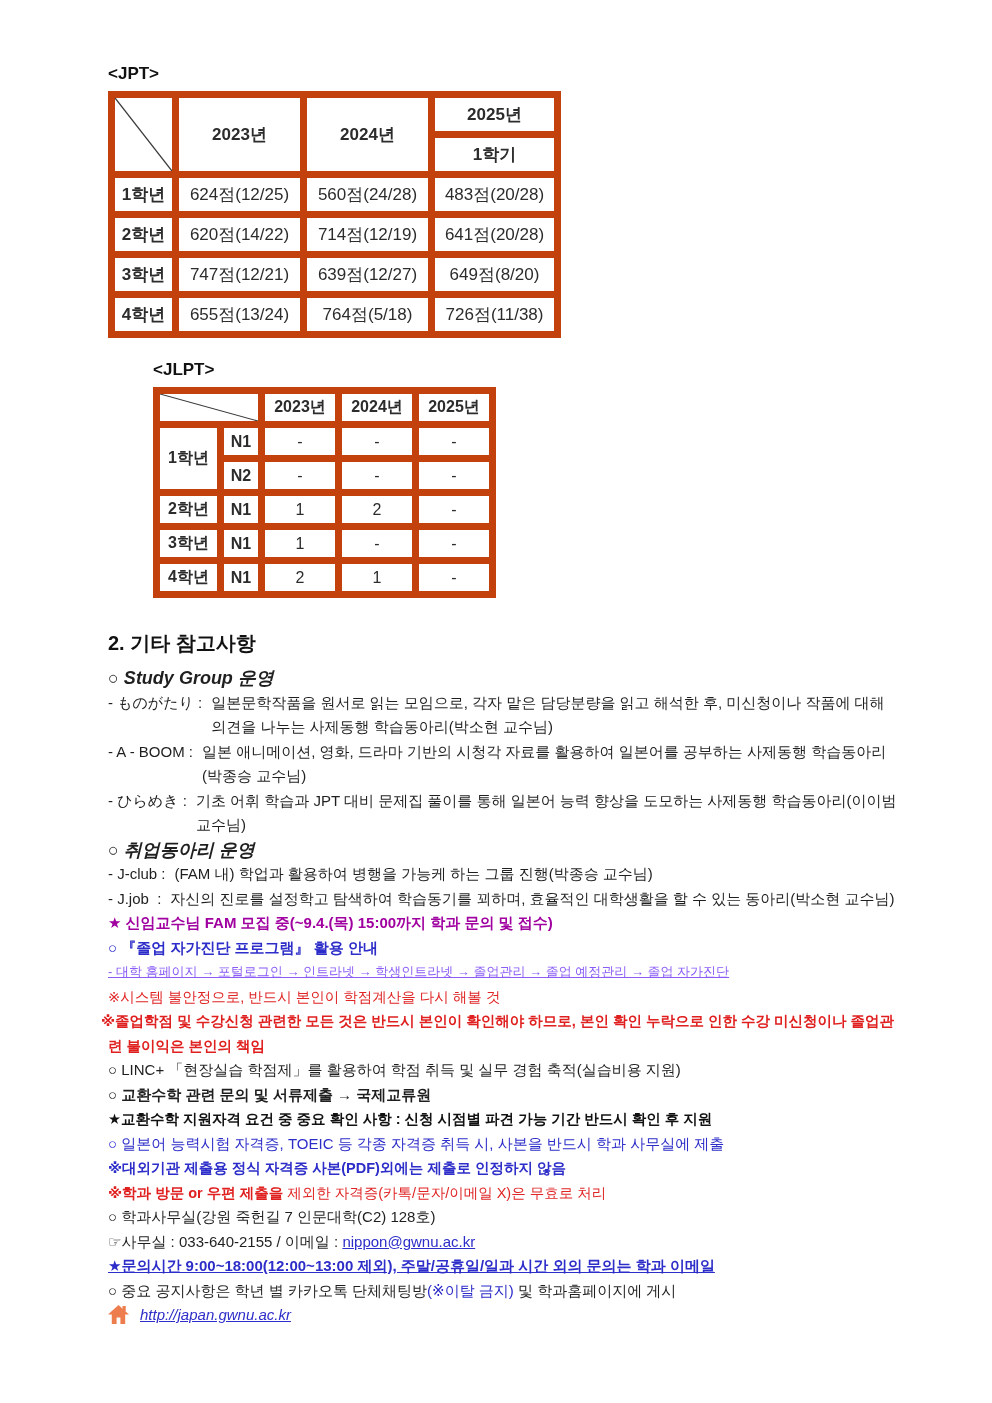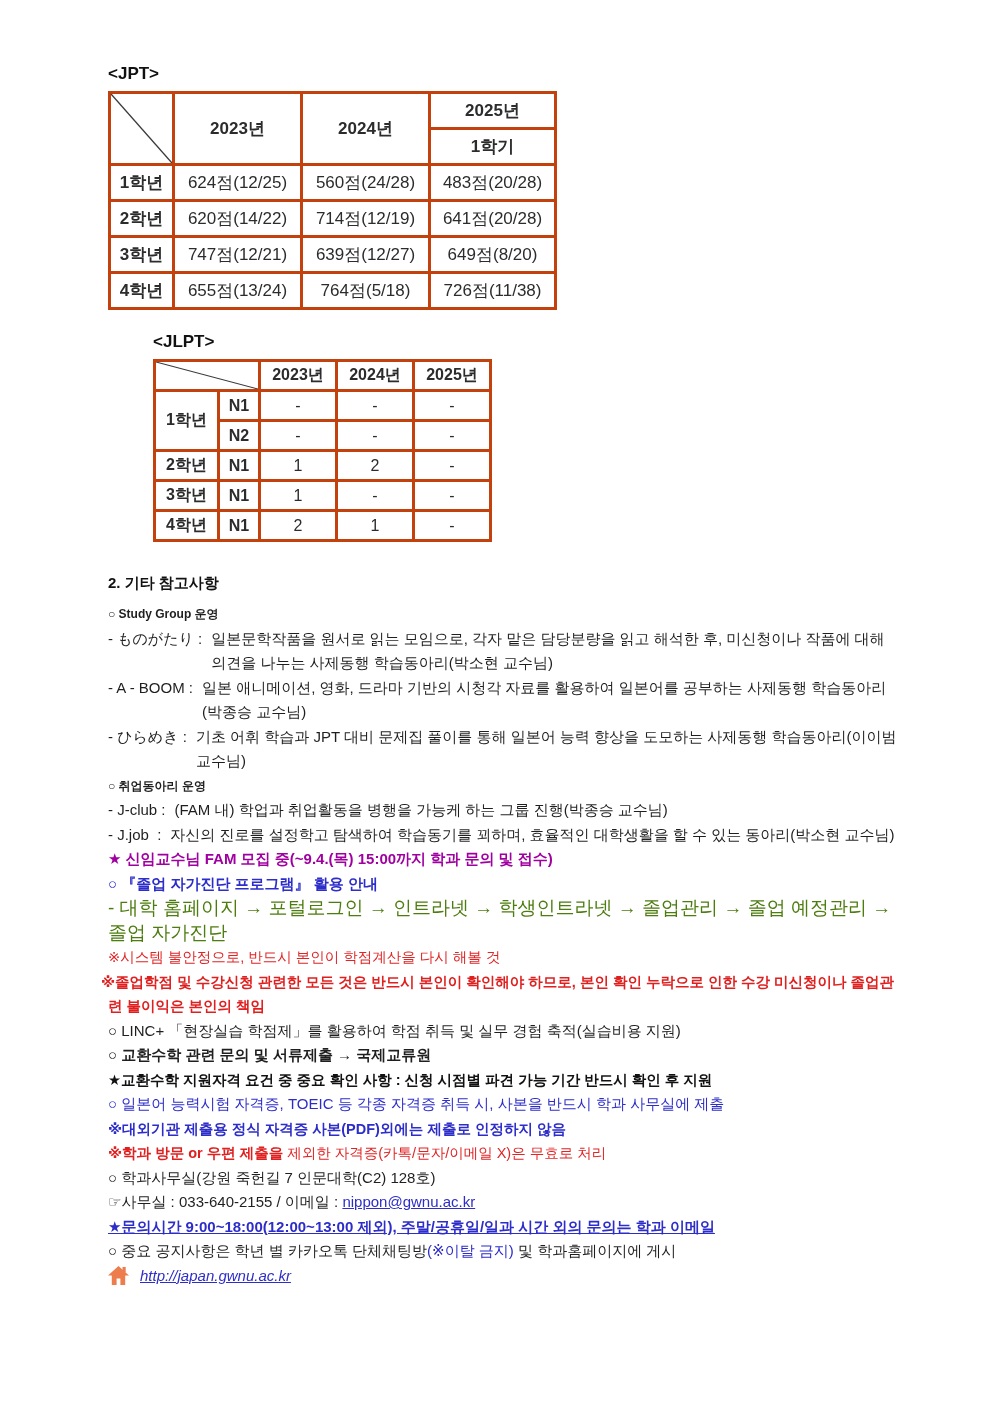--- a/index.html
+++ b/index.html
@@ -9,44 +9,44 @@
     background:#ffffff;
     font-family:"Liberation Sans","DejaVu Sans",sans-serif;
     color:#1f1f1f;
     padding:64px 90px 12px 108px;
     box-sizing:border-box;
     overflow:hidden;
   }
   .tbl-label{font-size:17px;font-weight:700;color:#111;margin:0 0 7px 0;}
   table.tbl{border-collapse:collapse;table-layout:fixed;border:2px solid #3a3a3a;}
   table.tbl td{
-    border:3px solid #c2410c;text-align:center;vertical-align:middle;
+    border:7px solid #c2410c;text-align:center;vertical-align:middle;
     padding:0;color:#2c2c2c;overflow:hidden;
   }
   .jpt td{height:33px;font-size:17px;}
   .jpt .hdr td{font-weight:600;}
   .jpt .grade{font-weight:600;}
   .jlpt td{height:27px;font-size:16px;}
   .jlpt .hdr td{font-weight:600;}
   .jlpt .grade,.jlpt .level{font-weight:600;}
   td.db{border-bottom:4px double #3a3a3a;}
   td.dr{border-right:4px double #3a3a3a;}
   td.diag{position:relative;}
   td.diag svg{position:absolute;left:0;top:0;width:100%;height:100%;display:block;}
   .jlpt-block{margin-top:22px;margin-left:45px;}
-  .section-title{font-size:15px;font-weight:700;color:#111;margin:32px 0 9px 0;}
+  .section-title{font-size:20px;font-weight:700;color:#111;margin:32px 0 9px 0;}
   .notes{font-size:15px;line-height:24.5px;}
   .notes > div{margin:0;}
-  .gh{font-weight:600;font-size:12px;margin-left:4px;}
+  .gh{font-weight:600;font-size:18px;margin-left:4px;font-style:italic;}
   .item{display:flex;margin-left:24px;}
   .item .term{white-space:pre;margin-right:9px;}
   .item .desc{flex:1;}
   .fam{color:#a000a0;font-weight:700;margin-left:6px;}
   .grad-title{color:#2d2dc9;font-weight:700;margin-left:4px;}
-  .grad-path{color:#4d7c0f;font-size:19px;margin-left:12px;}
+  .grad-path{color:#8b5cf6;font-size:13px;text-decoration:underline;margin-left:12px;}
   .warn{font-size:14.5px;margin-left:15px;}
   .red{color:#e02525;}
   .redbold{color:#e01f1f;font-weight:700;}
   .lightred{color:#f07070;}
   .hang{margin-left:22px;text-indent:-7px;}
   .bullet{margin-left:4px;}
   .semibold{font-weight:600;}
   .star-black{font-weight:700;font-size:14.5px;margin-left:10px;color:#111;}
   .blue{color:#2d2dc9;}
   .bluebold{color:#2d2dc9;font-weight:700;}
@@ -183,21 +183,21 @@
       <span class="desc">일본 애니메이션, 영화, 드라마 기반의 시청각 자료를 활용하여 일본어를 공부하는 사제동행 학습동아리(박종승 교수님)</span>
     </div>
     <div class="item">
       <span class="term">- ひらめき :</span>
       <span class="desc">기초 어휘 학습과 JPT 대비 문제집 풀이를 통해 일본어 능력 향상을 도모하는 사제동행 학습동아리(이이범 교수님)</span>
     </div>
 
     <div class="gh">○ 취업동아리 운영</div>
     <div class="item">
       <span class="term">- J-club :</span>
-      <span class="desc">(FAM 내) 학업과 취업활동을 병행을 가능케 하는 그룹 진행(박종승 교수님)</span>
+      <span class="desc">(FAM 내) 학업과 활용하여 병행을 가능케 하는 그룹 진행(박종승 교수님)</span>
     </div>
     <div class="item">
       <span class="term">- J.job  :</span>
       <span class="desc">자신의 진로를 설정학고 탐색하여 학습동기를 꾀하며, 효율적인 대학생활을 할 수 있는 동아리(박소현 교수님)</span>
     </div>
 
     <div class="fam">★ 신임교수님 FAM 모집 중(~9.4.(목) 15:00까지 학과 문의 및 접수)</div>
 
     <div class="grad-title">○ 『졸업 자가진단 프로그램』 활용 안내</div>
     <div class="grad-path">- 대학 홈페이지 → 포털로그인 → 인트라넷 → 학생인트라넷 → 졸업관리 → 졸업 예정관리 → 졸업 자가진단</div>

